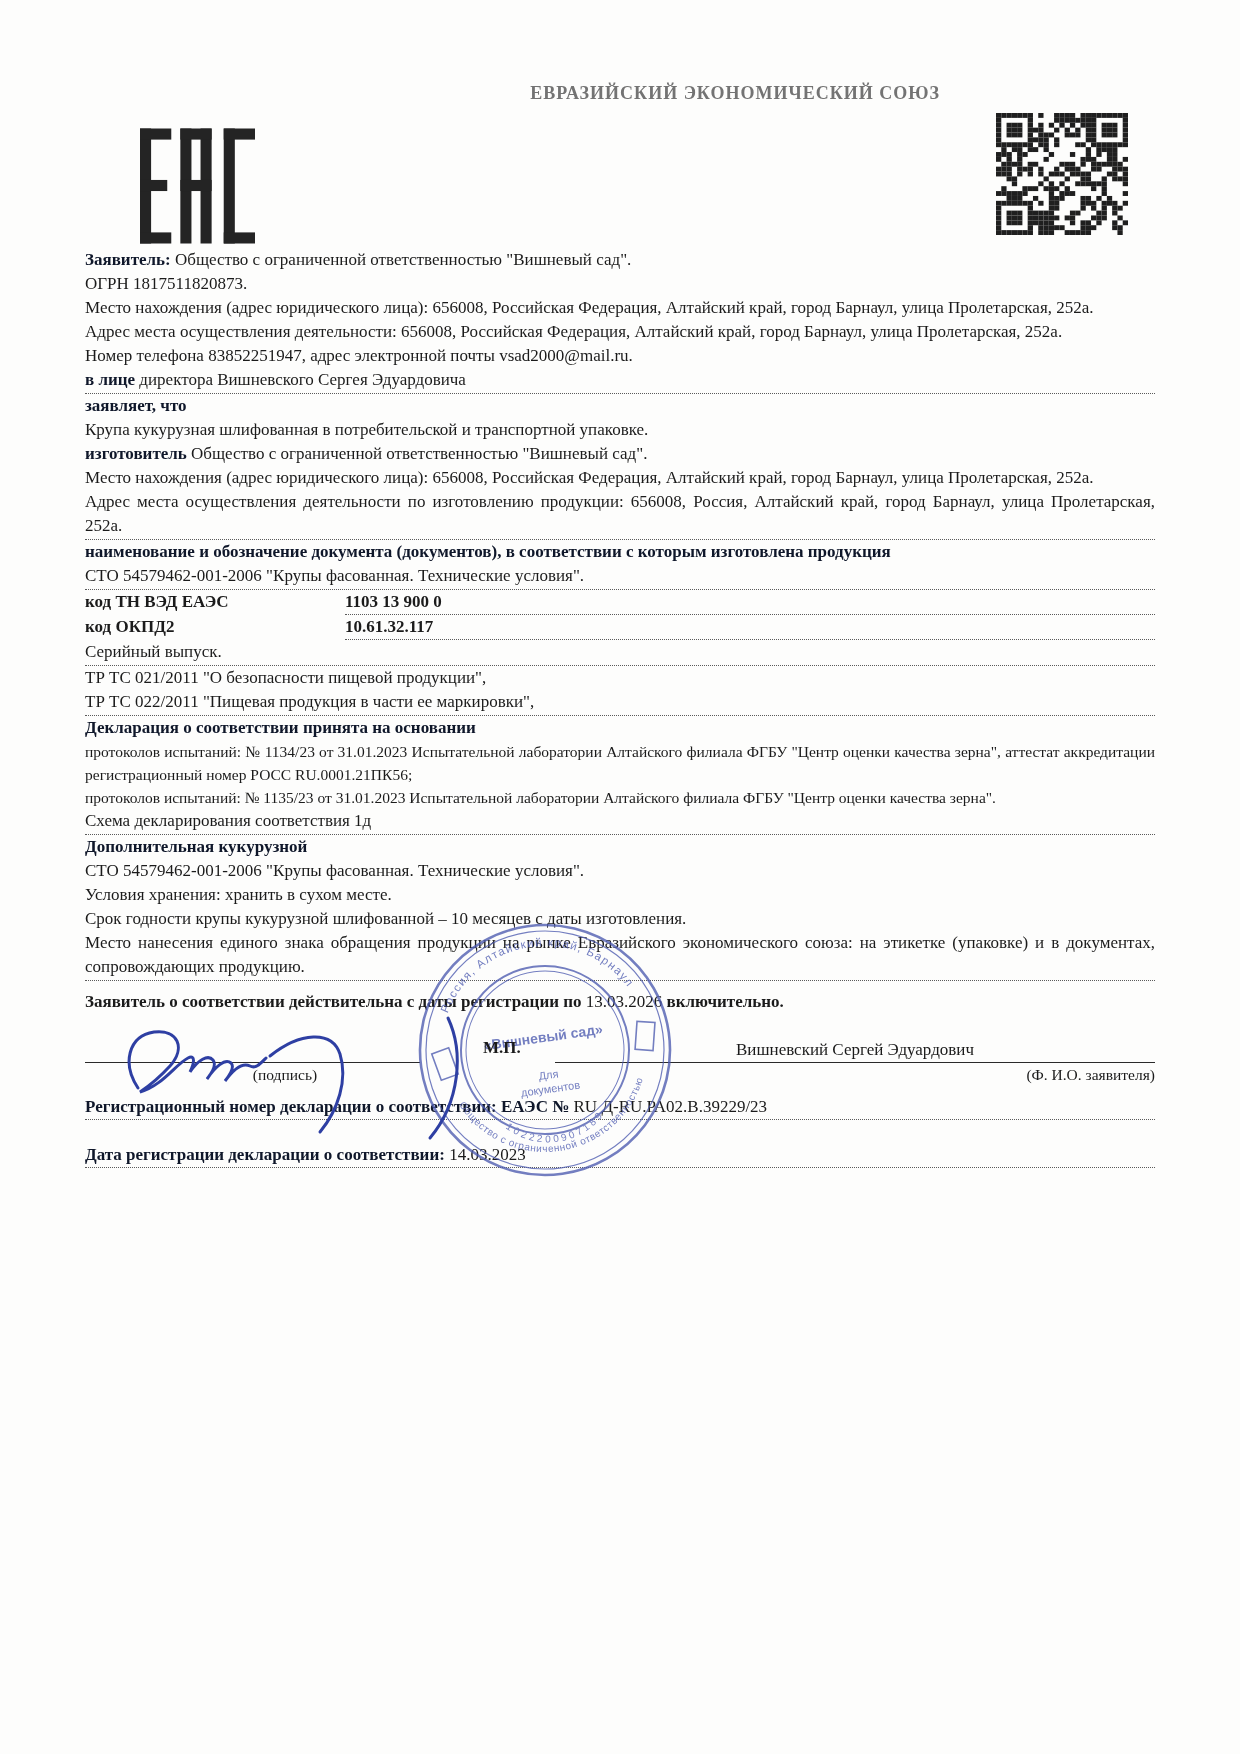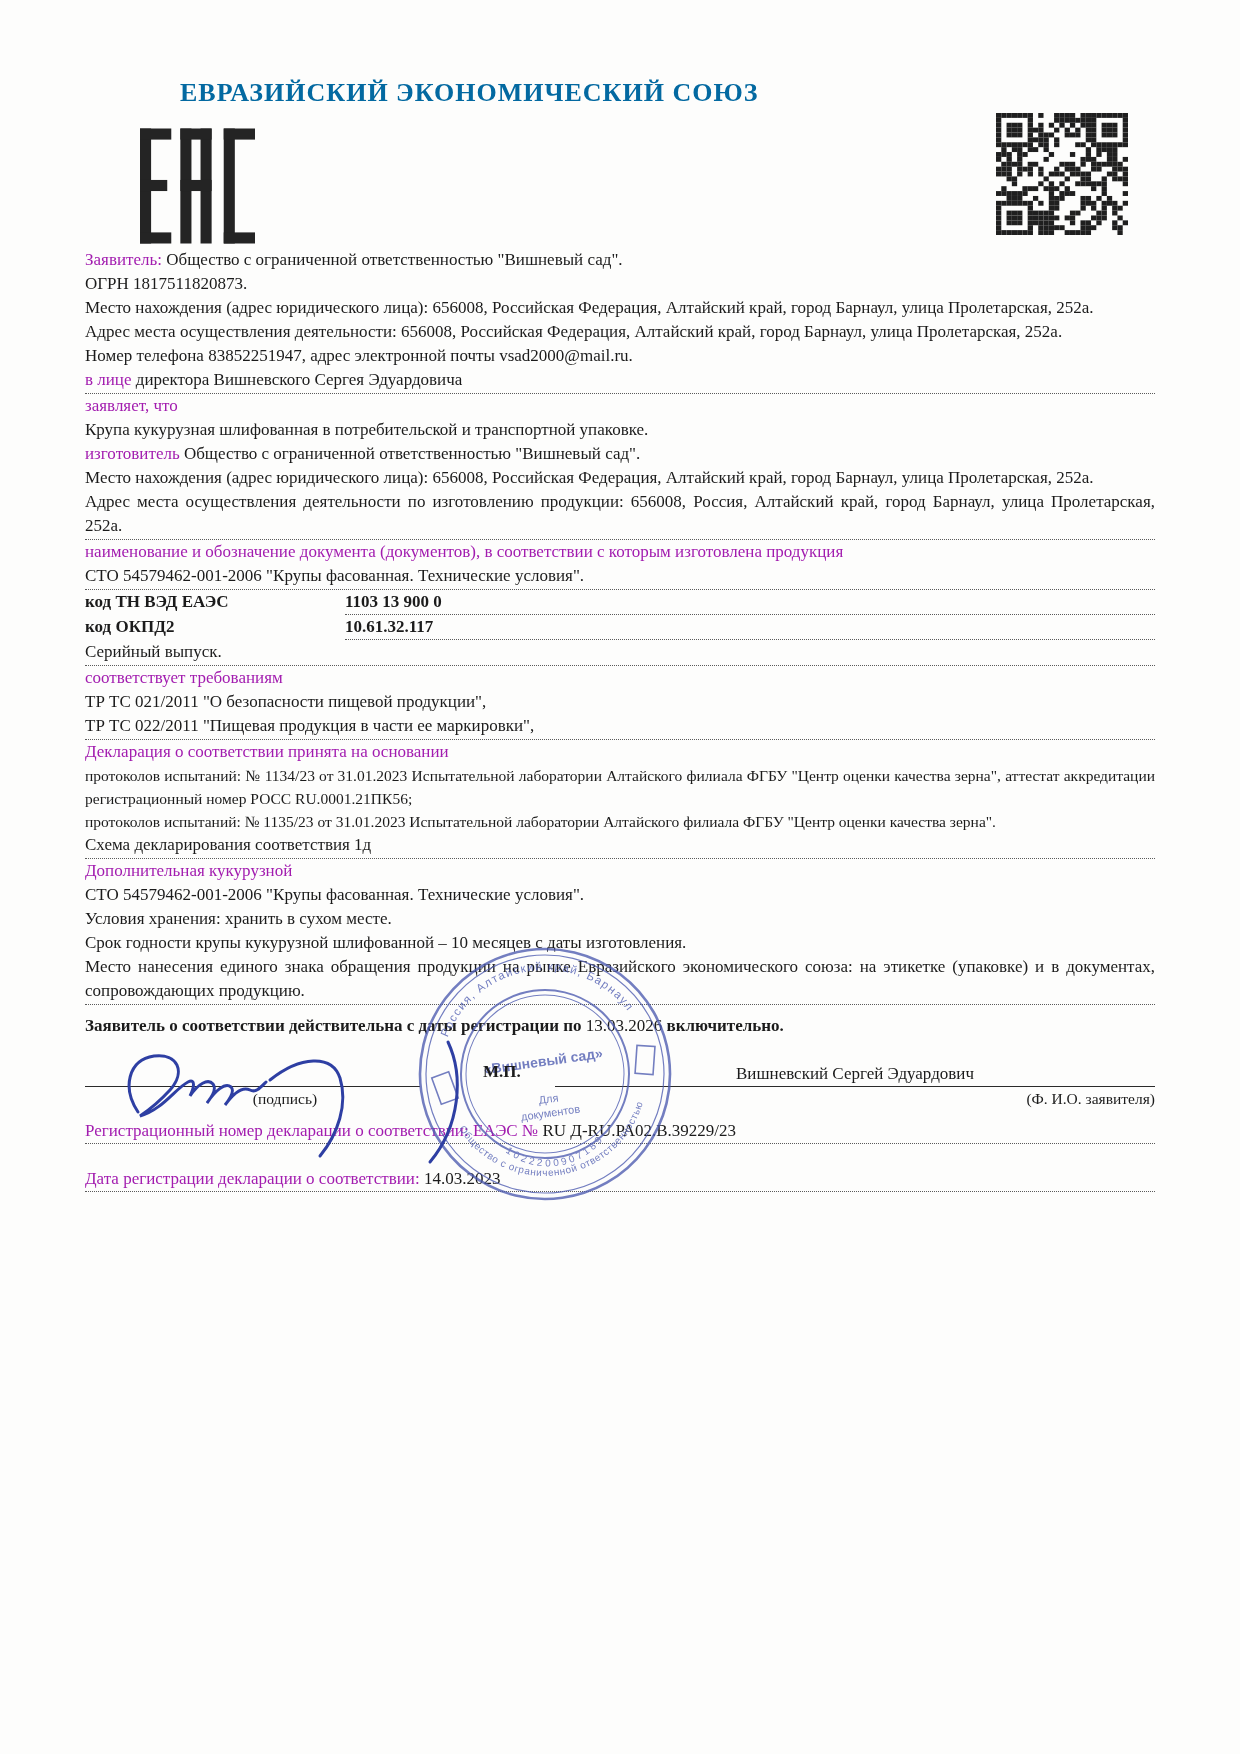--- a/index.html
+++ b/index.html
@@ -1,28 +1,28 @@
 <!DOCTYPE html>
 <html><head>
 <meta charset="utf-8">
 <style>
   html,body{margin:0;padding:0;background:#e9e9e9;}
   .page{position:relative;width:1240px;height:1754px;margin:0 auto;background:#fdfdfc;
         font-family:"Liberation Serif","DejaVu Serif",serif;color:#1b1b1b;overflow:hidden;}
   .hdr{position:relative;height:248px;}
   .eac-logo{position:absolute;left:140px;top:128px;}
-  .titles{position:absolute;left:180px;top:78px;width:760px;text-align:left;
-          font-weight:700;font-size:26px;line-height:30px;letter-spacing:1px;color:#0369a1;}
+  .titles{position:absolute;left:180px;top:78px;width:760px;text-align:right;
+          font-weight:700;font-size:18px;line-height:30px;letter-spacing:1px;color:#737373;}
   .qr{position:absolute;left:996px;top:113px;}
   .content{padding:0 85px;}
   p{margin:0;}
   .ln{font-size:17px;line-height:24px;}
   .ln2{font-size:17px;line-height:24px;text-align:justify;}
   .sm{font-size:15.5px;line-height:23px;text-align:justify;}
-  b{font-weight:400;color:#a21caf;}
+  b{font-weight:700;color:#0f172a;}
   .udot{border-bottom:1.5px dotted #5a5a5a;padding-bottom:1px;}
   .coderow{display:flex;font-size:17px;line-height:24px;}
   .codelab{width:260px;font-weight:700;}
   .codeval{flex:1;font-weight:700;border-bottom:1.5px dotted #5a5a5a;}
   .valid{margin-top:9px;font-size:17px;line-height:24px;font-weight:700;}
   .valid .reg-date{font-weight:400;}
   .sigzone{position:relative;height:80px;z-index:1;}
   .sig-svg{position:absolute;left:25px;top:0px;z-index:3;}
   .stamp{position:absolute;left:326px;top:-98px;z-index:2;opacity:.78;}
   .mp{position:absolute;left:398px;top:24px;font-weight:700;font-size:17px;z-index:4;}
@@ -431,21 +431,20 @@
     <div class="coderow">
       <span class="codelab">код ТН ВЭД ЕАЭС</span>
       <span class="codeval">1103 13 900 0</span>
     </div>
     <div class="coderow">
       <span class="codelab">код ОКПД2</span>
       <span class="codeval">10.61.32.117</span>
     </div>
     <p class="ln udot">Серийный выпуск.</p>
 
-    <p class="ln"><b>соответствует требованиям</b></p>
     <p class="ln">ТР ТС 021/2011 "О безопасности пищевой продукции",</p>
     <p class="ln udot">ТР ТС 022/2011 "Пищевая продукция в части ее маркировки",</p>
 
     <p class="ln"><b>Декларация о соответствии принята на основании</b></p>
     <p class="sm">протоколов испытаний: № 1134/23 от 31.01.2023 Испытательной лаборатории Алтайского филиала ФГБУ "Центр оценки качества зерна", аттестат аккредитации регистрационный номер РОСС RU.0001.21ПК56;</p>
     <p class="sm">протоколов испытаний: № 1135/23 от 31.01.2023 Испытательной лаборатории Алтайского филиала ФГБУ "Центр оценки качества зерна".</p>
     <p class="ln udot">Схема декларирования соответствия 1д</p>
 
     <p class="ln"><b>Дополнительная кукурузной</b></p>
     <p class="ln">СТО 54579462-001-2006 "Крупы фасованная. Технические условия".</p>

